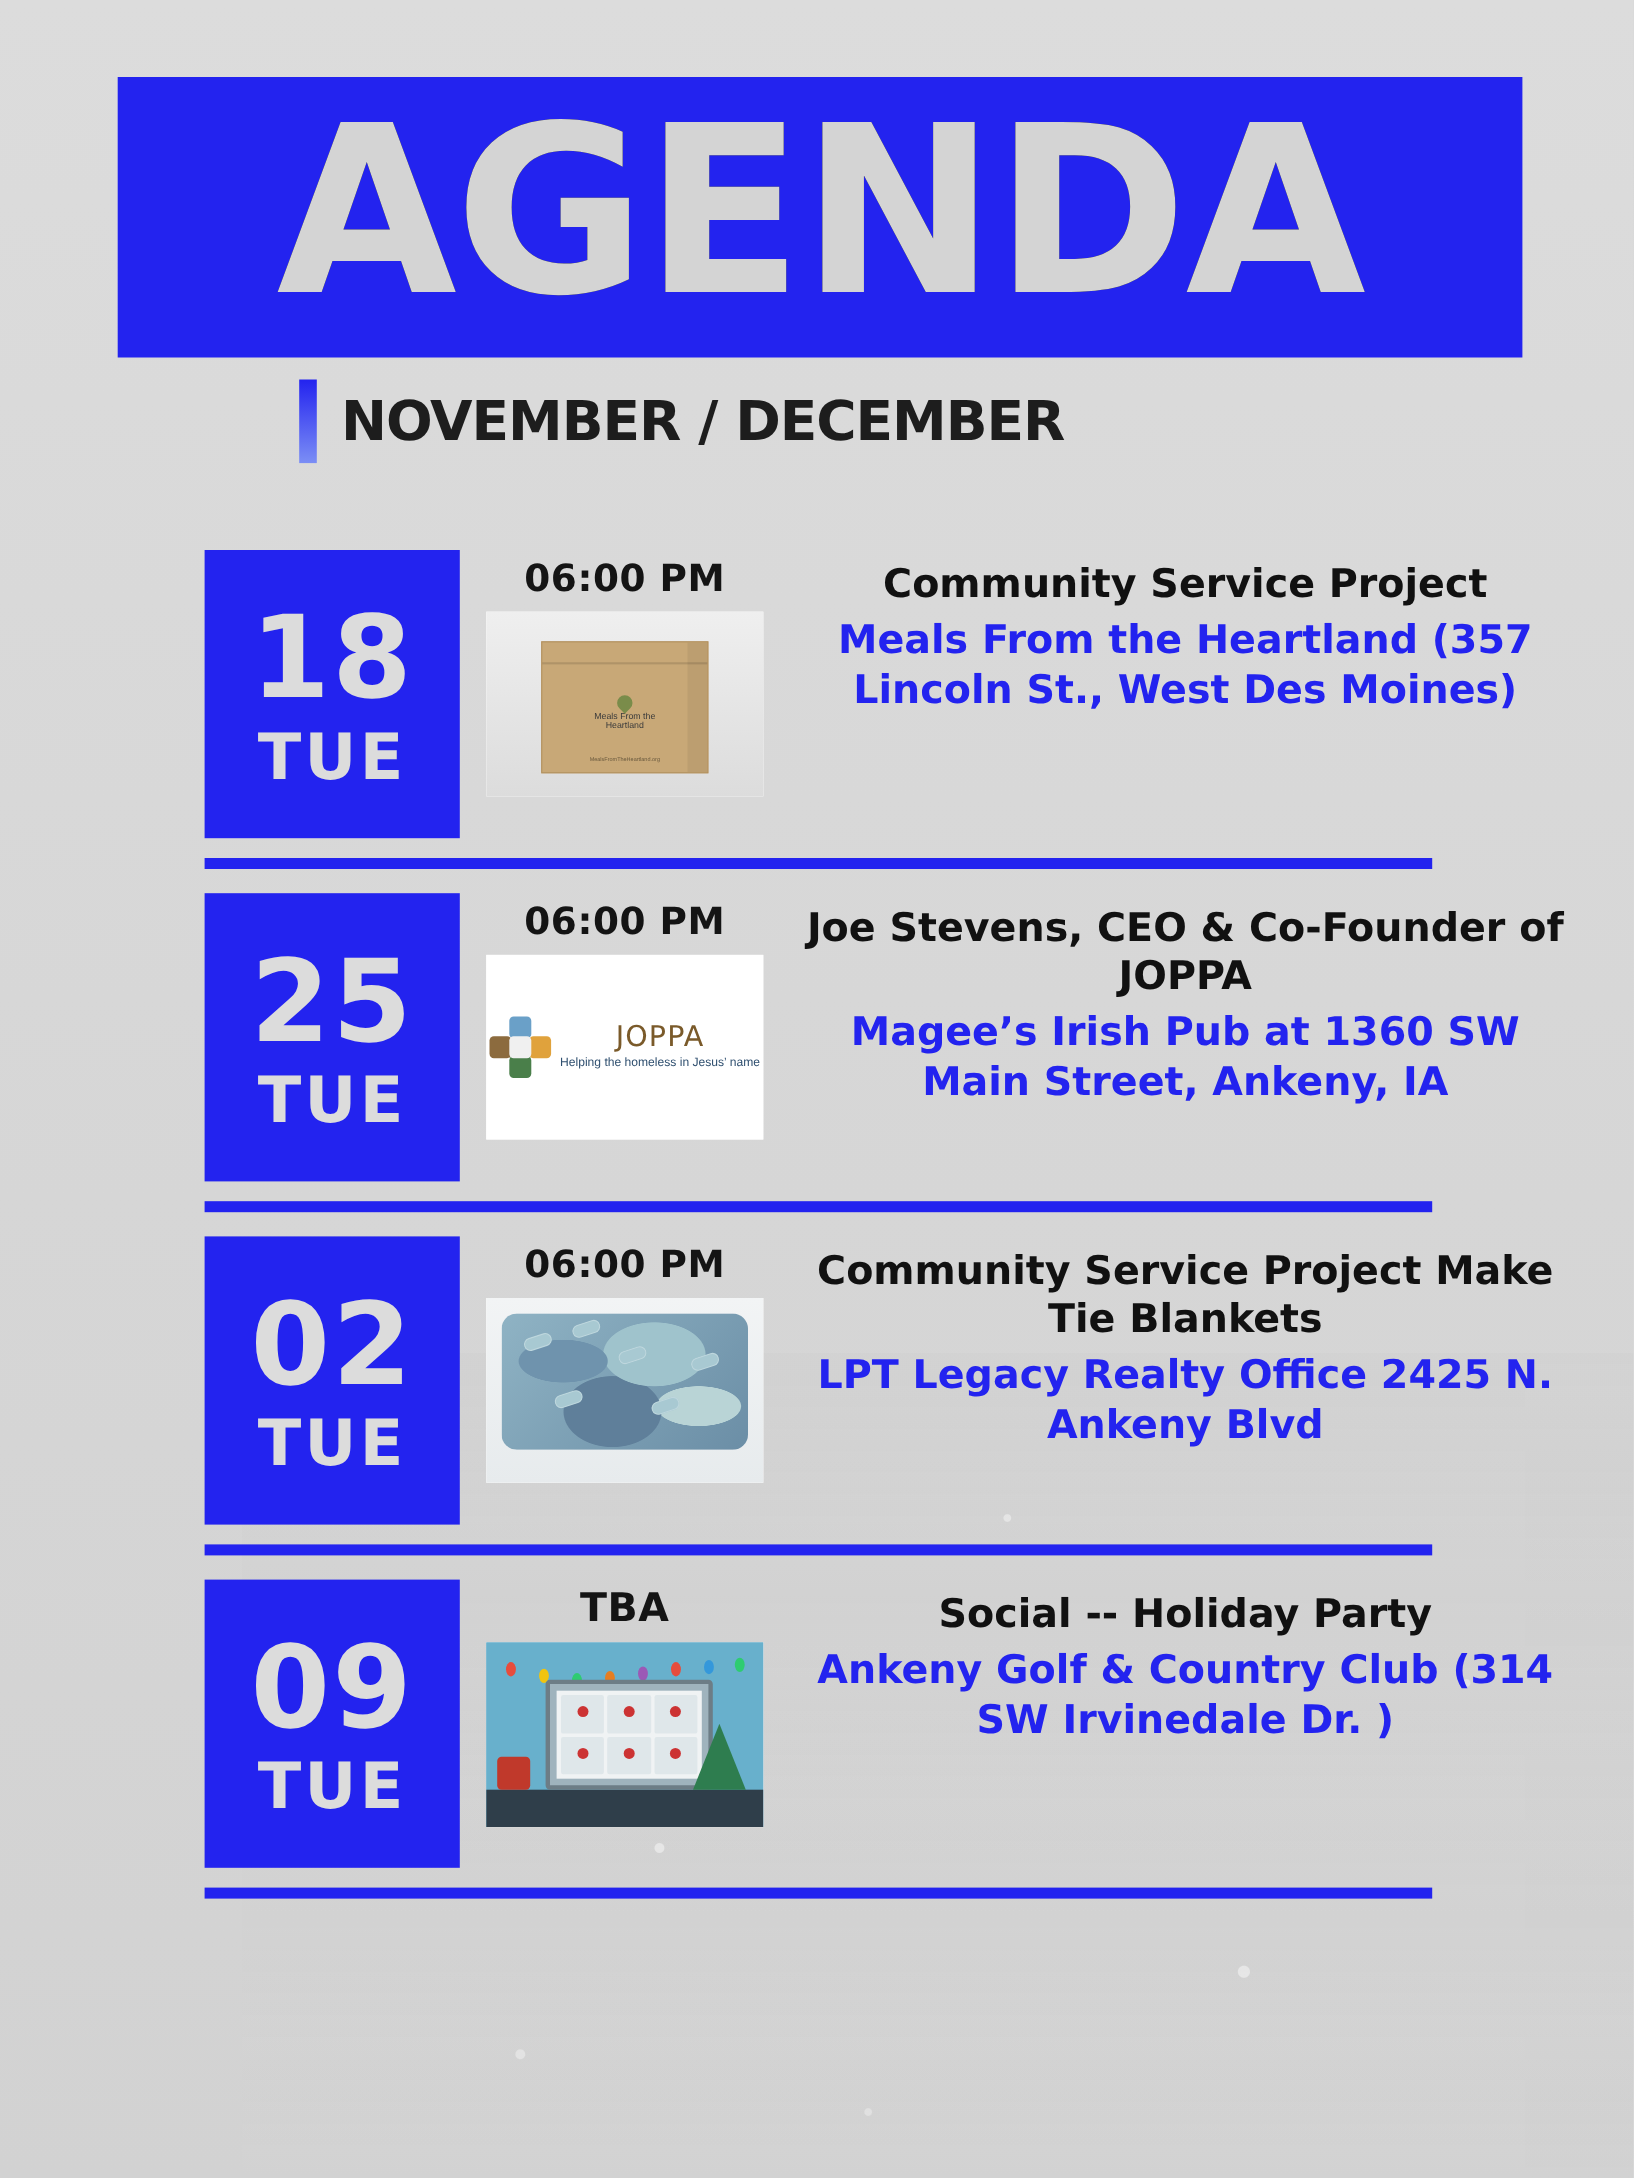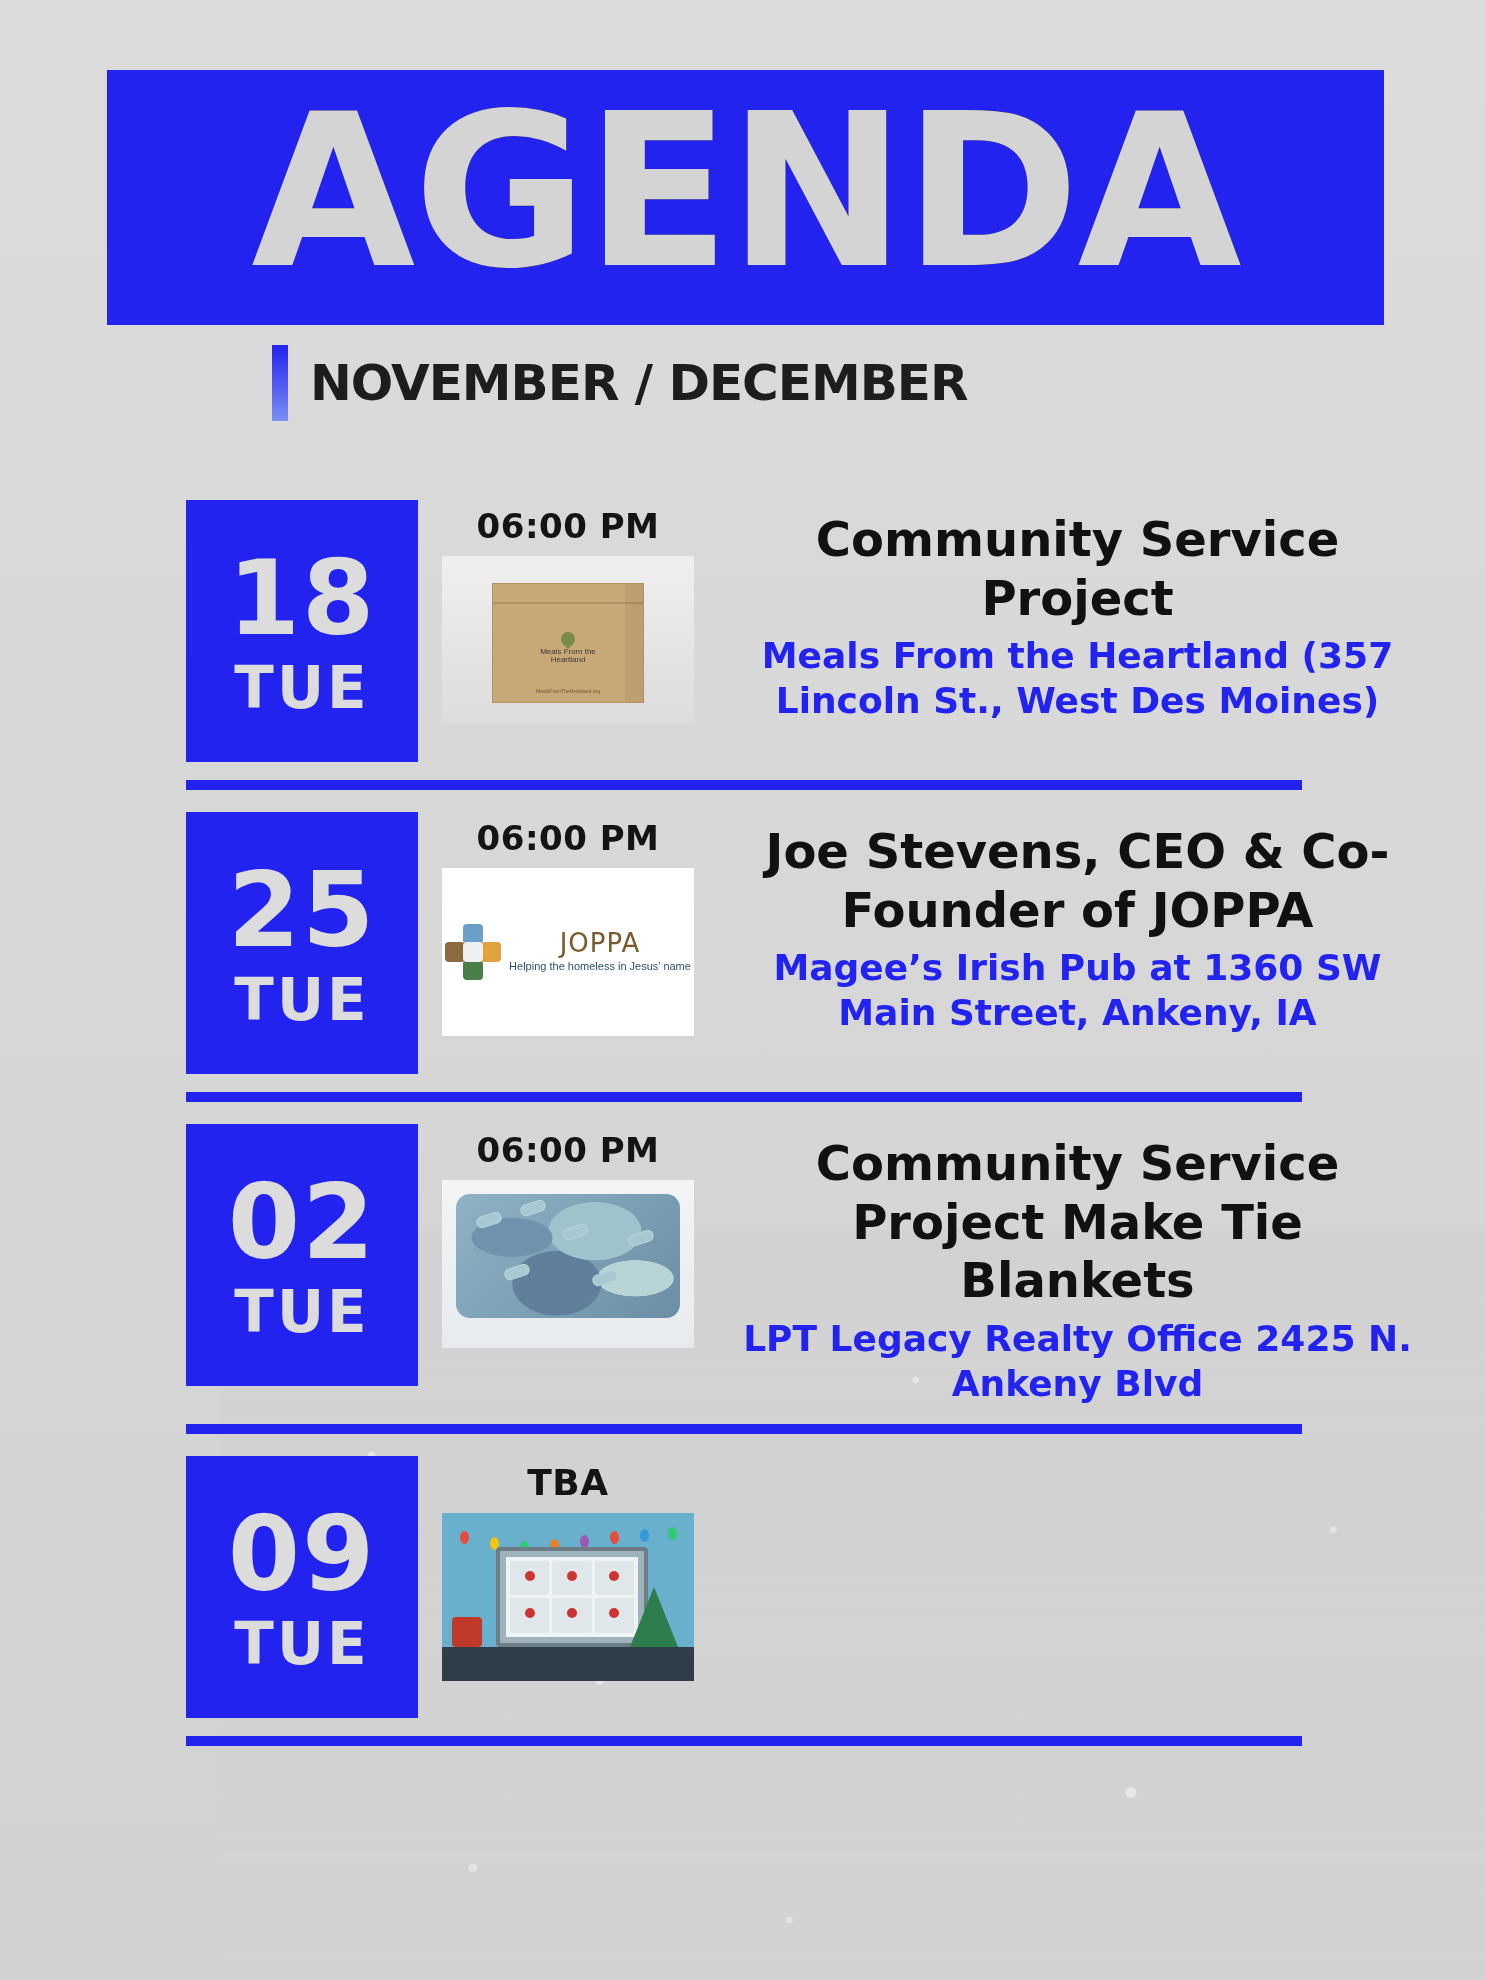--- a/index.html
+++ b/index.html
@@ -156,21 +156,21 @@
   .right {
     flex: 1;
     padding-left: 10px;
     padding-right: 58px;
     padding-top: 10px;
     text-align: center;
   }
   .ev-title {
     font-family: "DejaVu Sans", sans-serif;
     font-weight: bold;
-    font-size: 48px;
+    font-size: 36px;
     color: #111111;
     line-height: 1.22;
   }
   .ev-loc {
     font-family: "DejaVu Sans", sans-serif;
     font-weight: bold;
     font-size: 36px;
     color: #2323ef;
     line-height: 1.25;
     margin-top: 6px;
@@ -474,17 +474,21 @@
                   <div class="cell"></div>
                 <div class="cell"></div>
                   <div class="cell"></div>
                   <div class="cell"></div>
               </div>
             </div>
             <div class="tree"></div>
           </div>
         </div>
       </div>
+      <div class="right">
+        <div class="ev-title">Social -- Holiday Party</div>
+        <div class="ev-loc">Ankeny Golf &amp; Country Club (314 SW Irvinedale Dr. )</div>
+      </div>
     </div>
     <div class="divider"></div>
 
   </div>
 </div>
 
 </body></html>

